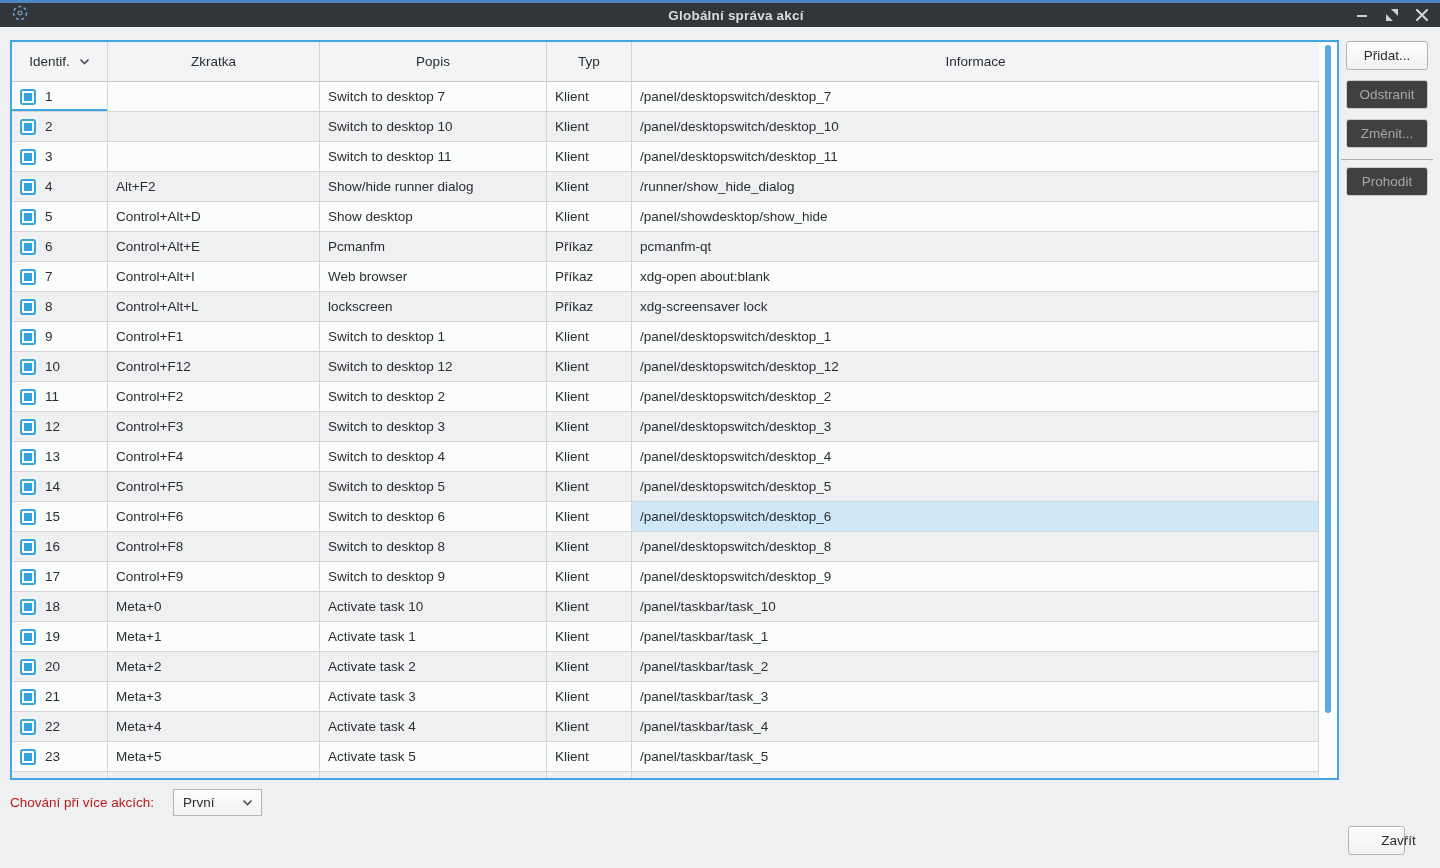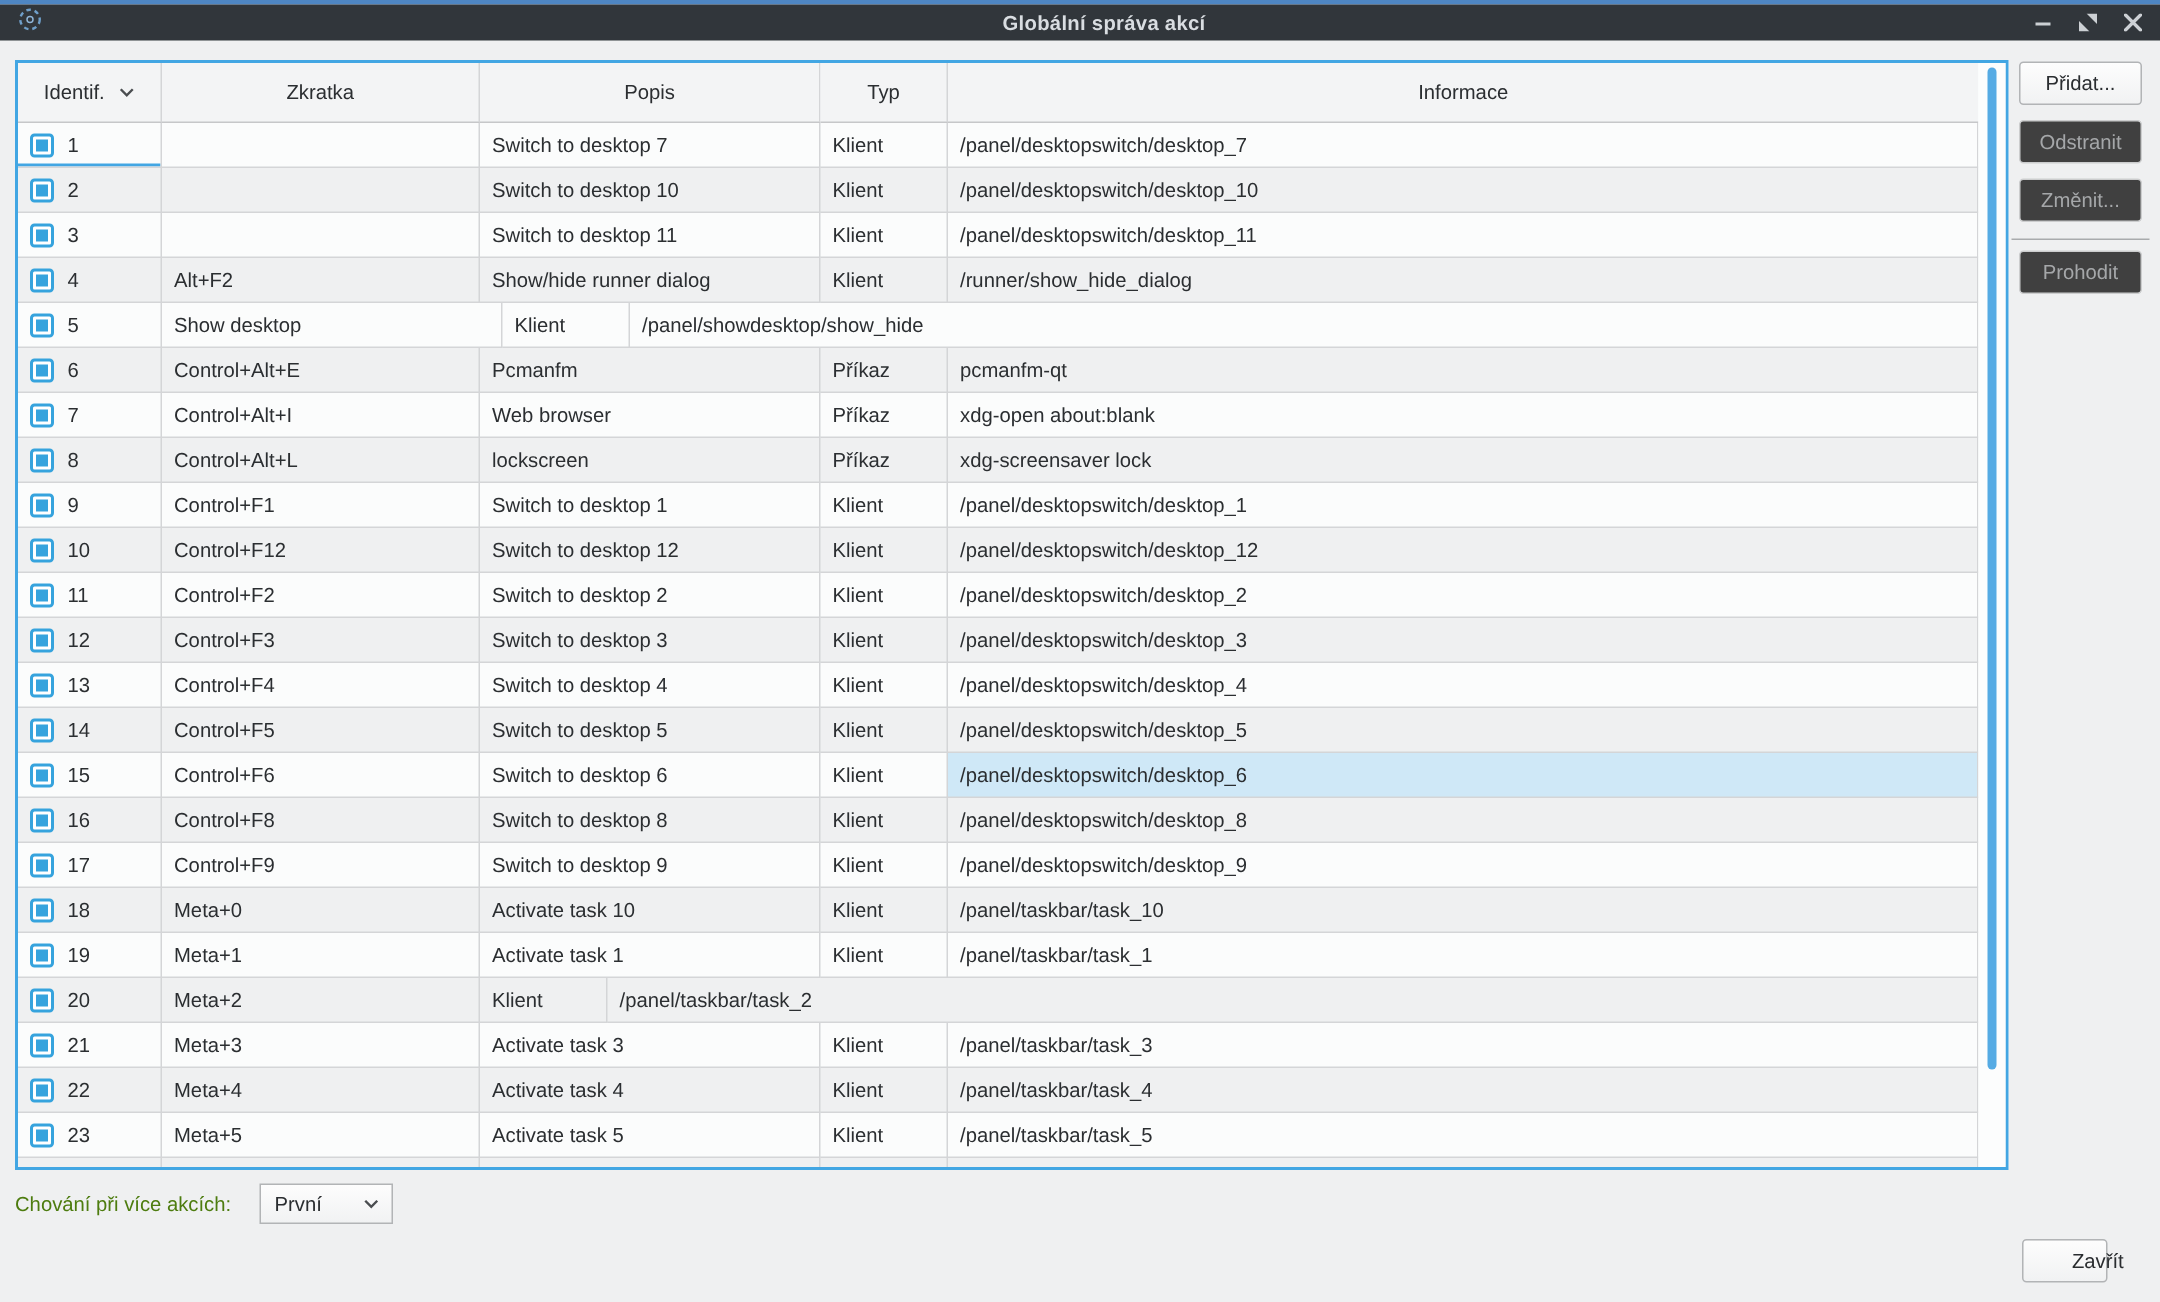--- a/index.html
+++ b/index.html
@@ -58,21 +58,21 @@
     background:linear-gradient(#fdfdfd,#f1f2f3); font-size:13.5px; color:#2a2d30;
     display:flex; align-items:center; justify-content:center;
     font-family:"Liberation Sans","DejaVu Sans",sans-serif; }
   .btn.disabled { background:#404040; border-color:#cccdce; color:#a5a7a9; }
   .side-btn { position:absolute; left:1346px; width:82px; height:29px; }
   .side-sep { position:absolute; left:1341px; top:132px; width:92px; height:1px;
     background:#a9abad; }
 
   
   .footer-label { position:absolute; left:10px; top:762px; height:27px;
-    display:flex; align-items:center; font-size:13.5px; color:#4d7c0f; }
+    display:flex; align-items:center; font-size:13.5px; color:#b91c1c; }
   .combo { position:absolute; left:173px; top:762px; width:89px; height:27px;
     border:1px solid #b2b4b6; border-radius:0;
     background:linear-gradient(#fdfdfd,#f1f2f3);
     display:flex; align-items:center; justify-content:space-between;
     padding:0 8px 0 9px; font-size:13.5px; color:#2a2d30; }
   .close-btn { position:absolute; left:1348px; top:799px; width:57px; height:29px;padding-left:44px; }
 </style>
 </head>
 <body>
 
@@ -175,20 +175,21 @@
               <div class="td c-ty">Klient</div>
               <div class="td c-in">/runner/show_hide_dialog</div>
             </div>
             <div class="tr">
               <div class="td c-id">
                 <span class="cb">
                   <span class="cbi"></span>
                 </span>
                 <span class="idtxt">5</span>
               </div>
+              <div class="td c-sc">Control+Alt+D</div>
               <div class="td c-de">Show desktop</div>
               <div class="td c-ty">Klient</div>
               <div class="td c-in">/panel/showdesktop/show_hide</div>
             </div>
             <div class="tr even">
               <div class="td c-id">
                 <span class="cb">
                   <span class="cbi"></span>
                 </span>
                 <span class="idtxt">6</span>
@@ -355,20 +356,21 @@
               <div class="td c-in">/panel/taskbar/task_1</div>
             </div>
             <div class="tr even">
               <div class="td c-id">
                 <span class="cb">
                   <span class="cbi"></span>
                 </span>
                 <span class="idtxt">20</span>
               </div>
               <div class="td c-sc">Meta+2</div>
+              <div class="td c-de">Activate task 2</div>
               <div class="td c-ty">Klient</div>
               <div class="td c-in">/panel/taskbar/task_2</div>
             </div>
             <div class="tr">
               <div class="td c-id">
                 <span class="cb">
                   <span class="cbi"></span>
                 </span>
                 <span class="idtxt">21</span>
               </div>

